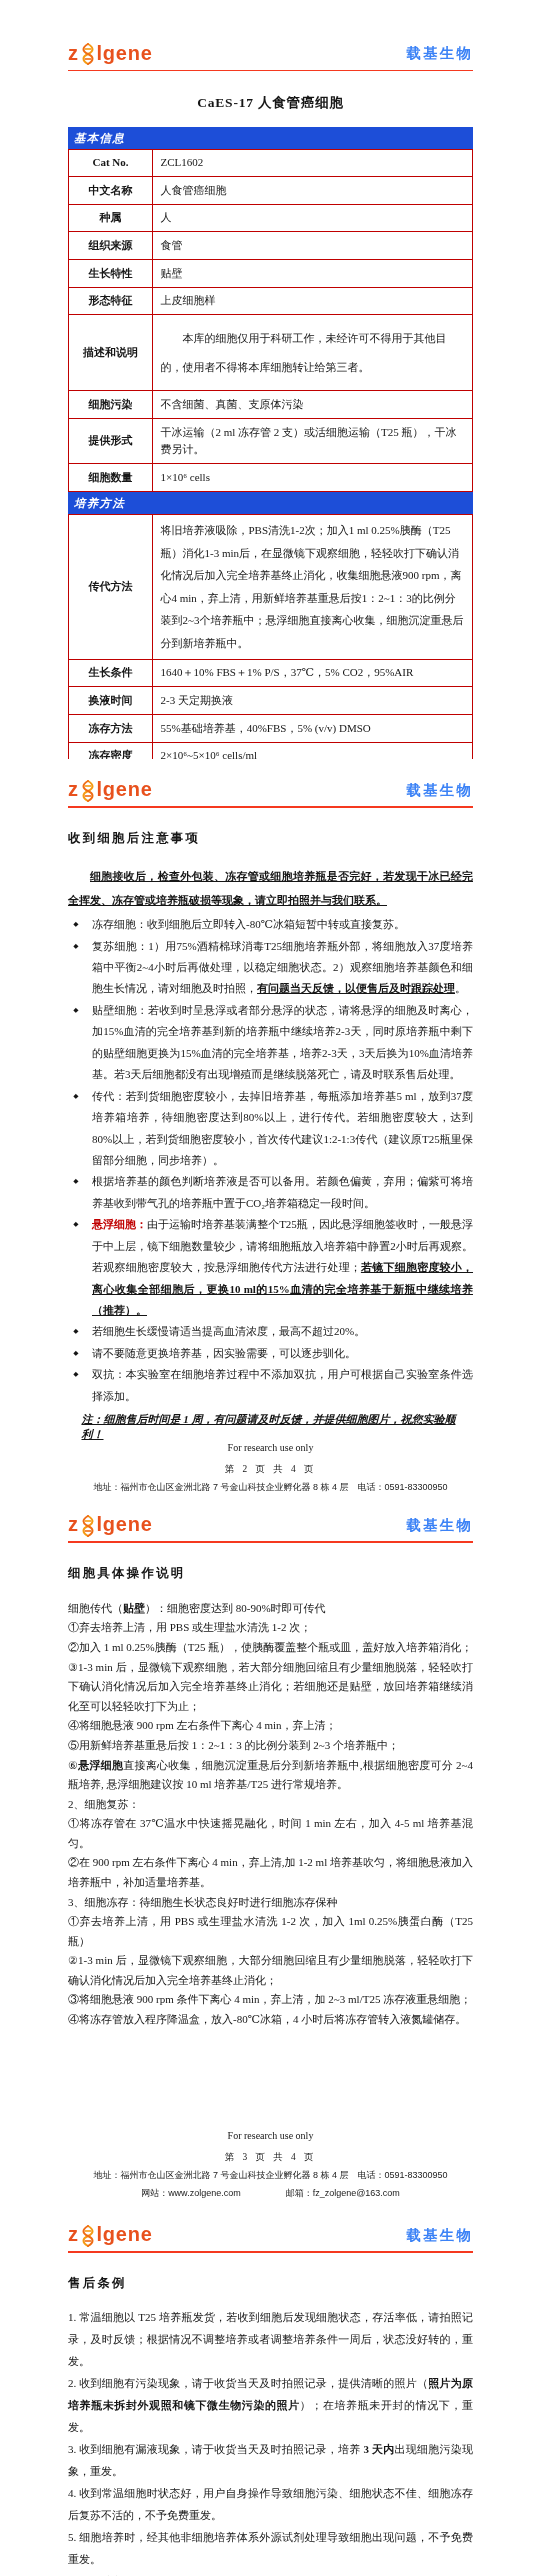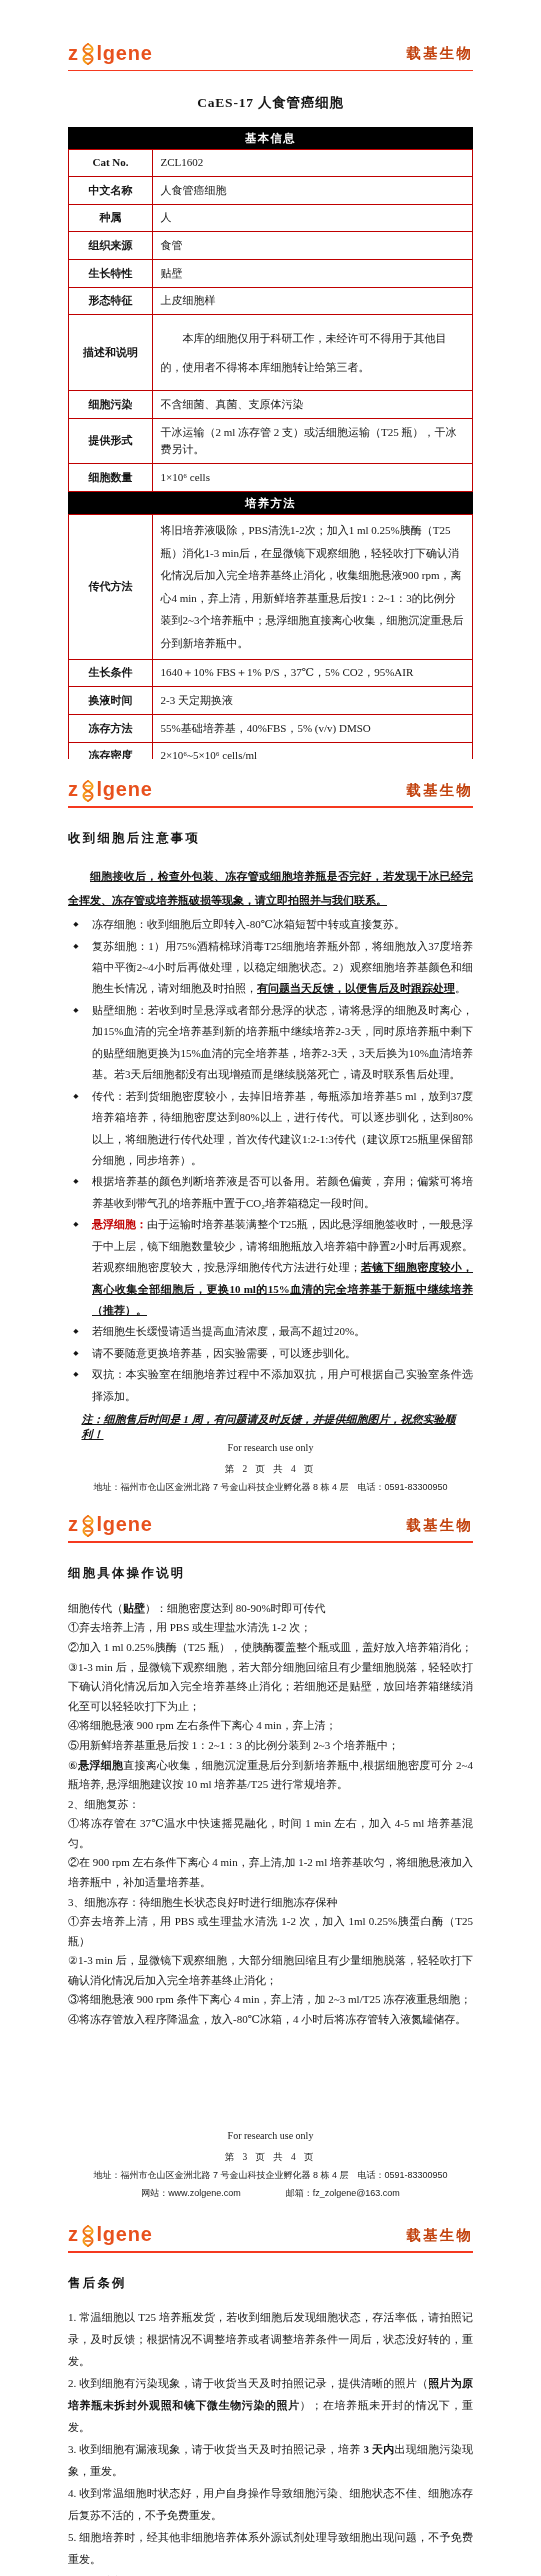--- a/index.html
+++ b/index.html
@@ -8,27 +8,27 @@
   .page{box-sizing:border-box;width:541px;padding:0 68px;display:flex;flex-direction:column;overflow:hidden;background:#fff;}
   .p1{height:759px;padding-top:42px;}
   .p2{height:738px;padding-top:19.5px;}
   .p3{height:713px;padding-top:16.5px;}
   .p4{height:366px;padding-top:13.5px;}
 
   
   .hdr{display:flex;justify-content:space-between;align-items:flex-end;}
   .logo{display:flex;align-items:center;line-height:1;font-family:"Liberation Sans","DejaVu Sans",sans-serif;font-weight:bold;font-size:20px;color:#e8511d;letter-spacing:0.8px;}
   .logo .dna{display:inline-block;width:16px;height:24px;margin:0 0.8px -3px 0.8px;}
-  .company{color:#c2410c;font-size:14.3px;letter-spacing:2.3px;font-weight:bold;padding-left:7px;}
+  .company{color:#3b82f6;font-size:14.3px;letter-spacing:2.3px;font-weight:bold;padding-left:7px;}
   .hdr-rule{height:1.5px;background:#f5391f;margin-top:6.8px;}
 
   
   .doc-title{text-align:center;font-weight:bold;font-size:13.5px;margin-top:22.6px;letter-spacing:0.8px;}
   .sec-title{text-align:left;font-weight:bold;font-size:12.4px;margin-top:22.6px;letter-spacing:2.3px;}
-  .banner{background:#000000;color:#ffffff;font-weight:bold;font-size:11.3px;letter-spacing:1.5px;padding:3.8px 6px 3px 6px;margin-top:15px;text-align:center;}
+  .banner{background:#1d4ed8;color:#ffffff;font-weight:bold;font-style:italic;font-size:11.3px;letter-spacing:1.5px;padding:3.8px 6px 3px 6px;margin-top:15px;}
 
   
   table{width:100%;border-collapse:collapse;}
   td{border:0.8px solid #c00000;font-size:11px;padding:4.5px 7.5px;line-height:1.6;vertical-align:middle;}
   .cell-label{width:68px;text-align:center;font-weight:bold;white-space:nowrap;}
   .cell-value{text-align:left;}
   #basic-table tr:nth-child(7) .cell-value{text-indent:2em;line-height:2.6;padding:9px 7.5px;}
   #culture-table tr:nth-child(1) .cell-value{line-height:2.05;}
   #culture-table tr:nth-child(6) .cell-value{line-height:2.1;padding-left:16px;}
 
@@ -184,21 +184,21 @@
   </div>
 
   <div class="sec-title">收到细胞后注意事项</div>
 
   <div class="intro">细胞接收后，检查外包装、冻存管或细胞培养瓶是否完好，若发现干冰已经完全挥发、冻存管或培养瓶破损等现象，请立即拍照并与我们联系。</div>
 
   <div class="bullets">
       <div class="bullet"><span class="s-n">冻存细胞：收到细胞后立即转入-80℃冰箱短暂中转或直接复苏。</span></div>
       <div class="bullet"><span class="s-n">复苏细胞：1）用75%酒精棉球消毒T25细胞培养瓶外部，将细胞放入37度培养箱中平衡2~4小时后再做处理，以稳定细胞状态。2）观察细胞培养基颜色和细胞生长情况，请对细胞及时拍照，</span><span class="s-bu">有问题当天反馈，以便售后及时跟踪处理</span><span class="s-n">。</span></div>
       <div class="bullet"><span class="s-n">贴壁细胞：若收到时呈悬浮或者部分悬浮的状态，请将悬浮的细胞及时离心，加15%血清的完全培养基到新的培养瓶中继续培养2-3天，同时原培养瓶中剩下的贴壁细胞更换为15%血清的完全培养基，培养2-3天，3天后换为10%血清培养基。若3天后细胞都没有出现增殖而是继续脱落死亡，请及时联系售后处理。</span></div>
-      <div class="bullet"><span class="s-n">传代：若到货细胞密度较小，去掉旧培养基，每瓶添加培养基5 ml，放到37度培养箱培养，待细胞密度达到80%以上，进行传代。可以逐步驯化，达到80%以上，将细胞进行传代处理，首次传代建议1:2-1:3传代（建议原T25瓶里保留部分细胞，同步培养）。</span></div>
+      <div class="bullet"><span class="s-n">传代：若到货细胞密度较小，去掉旧培养基，每瓶添加培养基5 ml，放到37度培养箱培养，待细胞密度达到80%以上，进行传代。若细胞密度较大，达到80%以上，若到货细胞密度较小，首次传代建议1:2-1:3传代（建议原T25瓶里保留部分细胞，同步培养）。</span></div>
       <div class="bullet"><span class="s-n">根据培养基的颜色判断培养液是否可以备用。若颜色偏黄，弃用；偏紫可将培养基收到带气孔的培养瓶中置于CO₂培养箱稳定一段时间。</span></div>
       <div class="bullet"><span class="s-rb">悬浮细胞：</span><span class="s-n">由于运输时培养基装满整个T25瓶，因此悬浮细胞签收时，一般悬浮于中上层，镜下细胞数量较少，请将细胞瓶放入培养箱中静置2小时后再观察。若观察细胞密度较大，按悬浮细胞传代方法进行处理；</span><span class="s-bu">若镜下细胞密度较小，离心收集全部细胞后，更换10 ml的15%血清的完全培养基于新瓶中继续培养（推荐）。</span></div>
       <div class="bullet"><span class="s-n">若细胞生长缓慢请适当提高血清浓度，最高不超过20%。</span></div>
       <div class="bullet"><span class="s-n">请不要随意更换培养基，因实验需要，可以逐步驯化。</span></div>
       <div class="bullet"><span class="s-n">双抗：本实验室在细胞培养过程中不添加双抗，用户可根据自己实验室条件选择添加。</span></div>
     </div>
 
   <div class="note">注：细胞售后时间是 1 周，有问题请及时反馈，并提供细胞图片，祝您实验顺利！</div>
 
   <div class="pg-footer">

